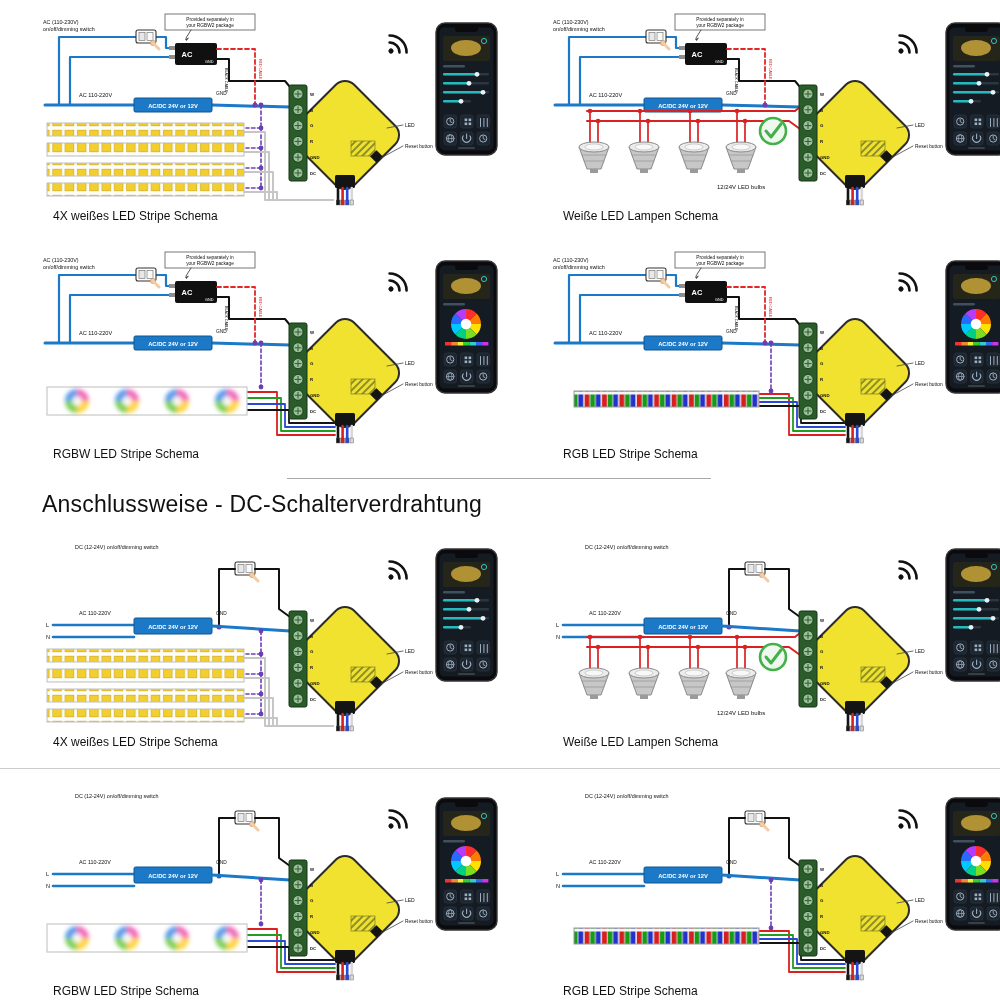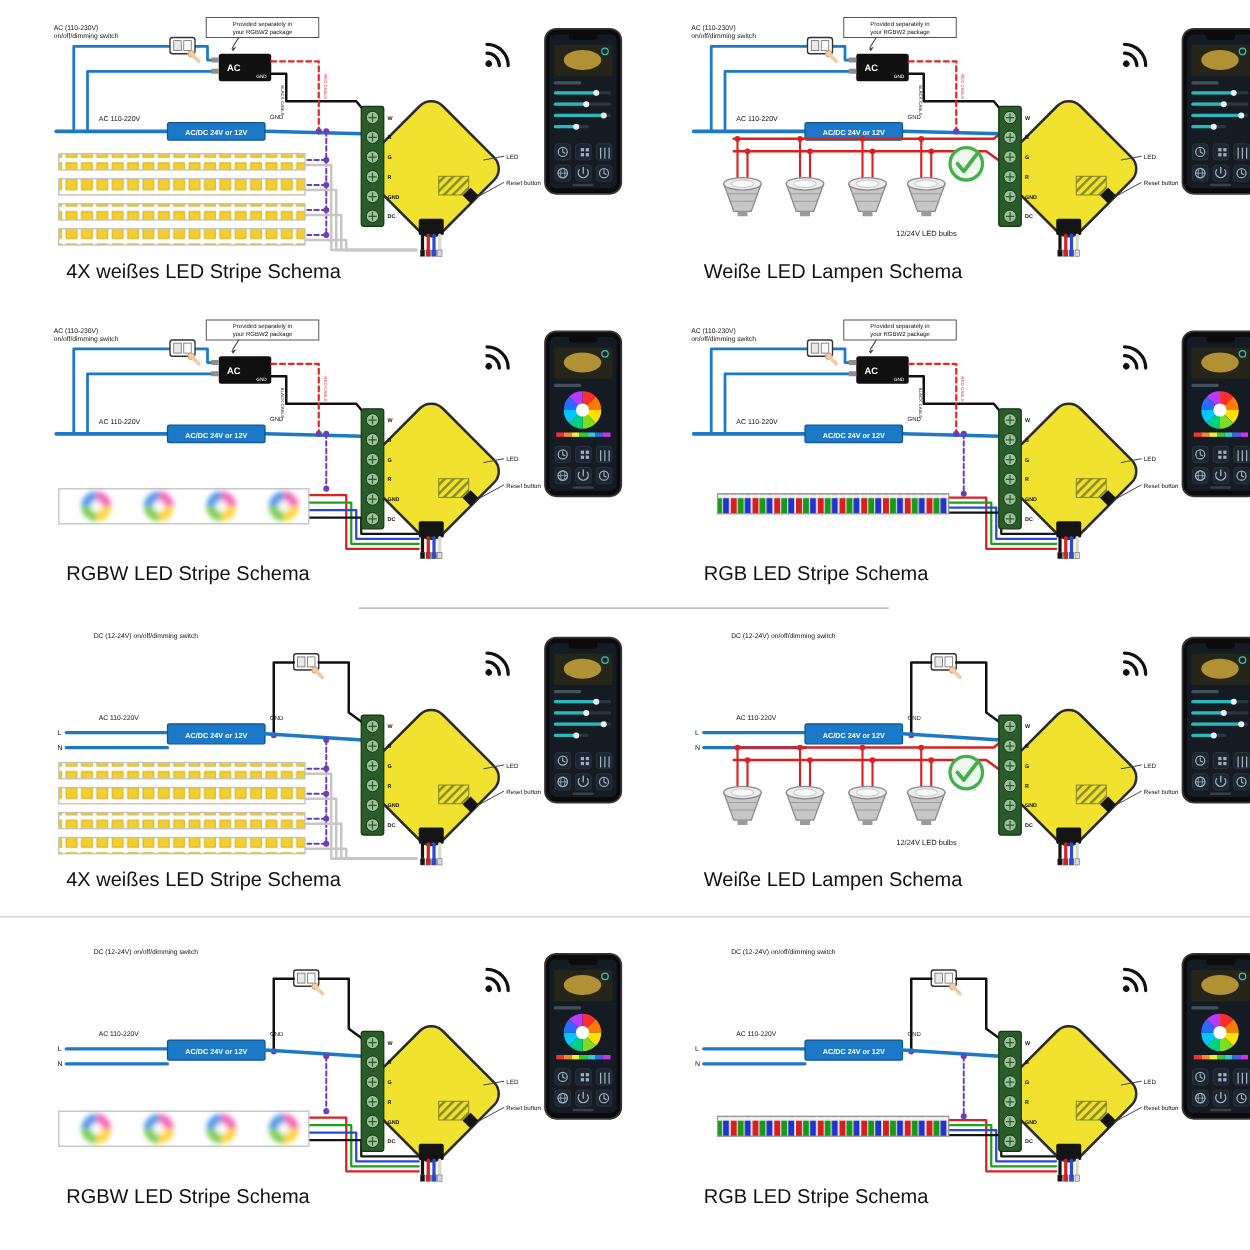--- a/index.html
+++ b/index.html
@@ -2,21 +2,21 @@
 <html><head>
 <meta charset="utf-8">
 <style>
   *{box-sizing:border-box}
   html,body{margin:0;padding:0;background:#fff}
   body{width:1000px;height:1000px;font-family:"Liberation Sans",sans-serif;color:#111;overflow:hidden}
   .title{font-size:23px;font-weight:500;margin:12px 0 8px 42px;letter-spacing:.2px}
   .row{display:flex}
   figure.cell{margin:11px;width:492px}
   figure.cell svg{width:460px;height:196px;display:block;margin-left:28px}
-  figcaption.caption{font-size:16px;margin:2px 0 4px 42px;color:#111}
+  figcaption.caption{font-size:12px;margin:2px 0 4px 42px;color:#111}
   hr.divider1{border:none;border-top:1px solid #a8a8a8;margin:2px 0 0 287px;width:424px}
   hr.divider2{border:none;border-top:1px solid #cccccc;margin:4px 0 6px 0;width:1000px}
 </style>
 </head>
 <body>
 
 <svg width="0" height="0" style="position:absolute" aria-hidden="true">
   <defs>
     <pattern id="pat-white-strip" width="12.3" height="13" patternUnits="userSpaceOnUse">
       <rect width="12.3" height="13" fill="#fdfdfa"></rect>
@@ -704,20 +704,21 @@
               <rect x="419" y="136" width="17" height="2" rx="1" fill="#3a3f45"></rect>
             </g>
           </svg>
         <figcaption class="caption">RGB LED Stripe Schema</figcaption>
       </figure>
     </div>
   </section>
 
   <hr class="divider1">
 
+  <h1 class="title">Anschlussweise - DC-Schalterverdrahtung</h1>
 
   <section>
     <div class="row">
       <figure class="cell">
         <svg class="diag" viewBox="0 0 460 196">
             <g>
               <text x="36" y="12" font-size="5.4" fill="#111" font-family="&quot;Liberation Sans&quot;,sans-serif">DC (12-24V) on/off/dimming switch</text>
               <g>
                 <rect x="196" y="25" width="20" height="13" rx="2" fill="#fff" stroke="#333" stroke-width="1.1"></rect>
                 <rect x="199" y="27.5" width="6" height="8" fill="#e8e8e8" stroke="#666" stroke-width="0.6"></rect>

